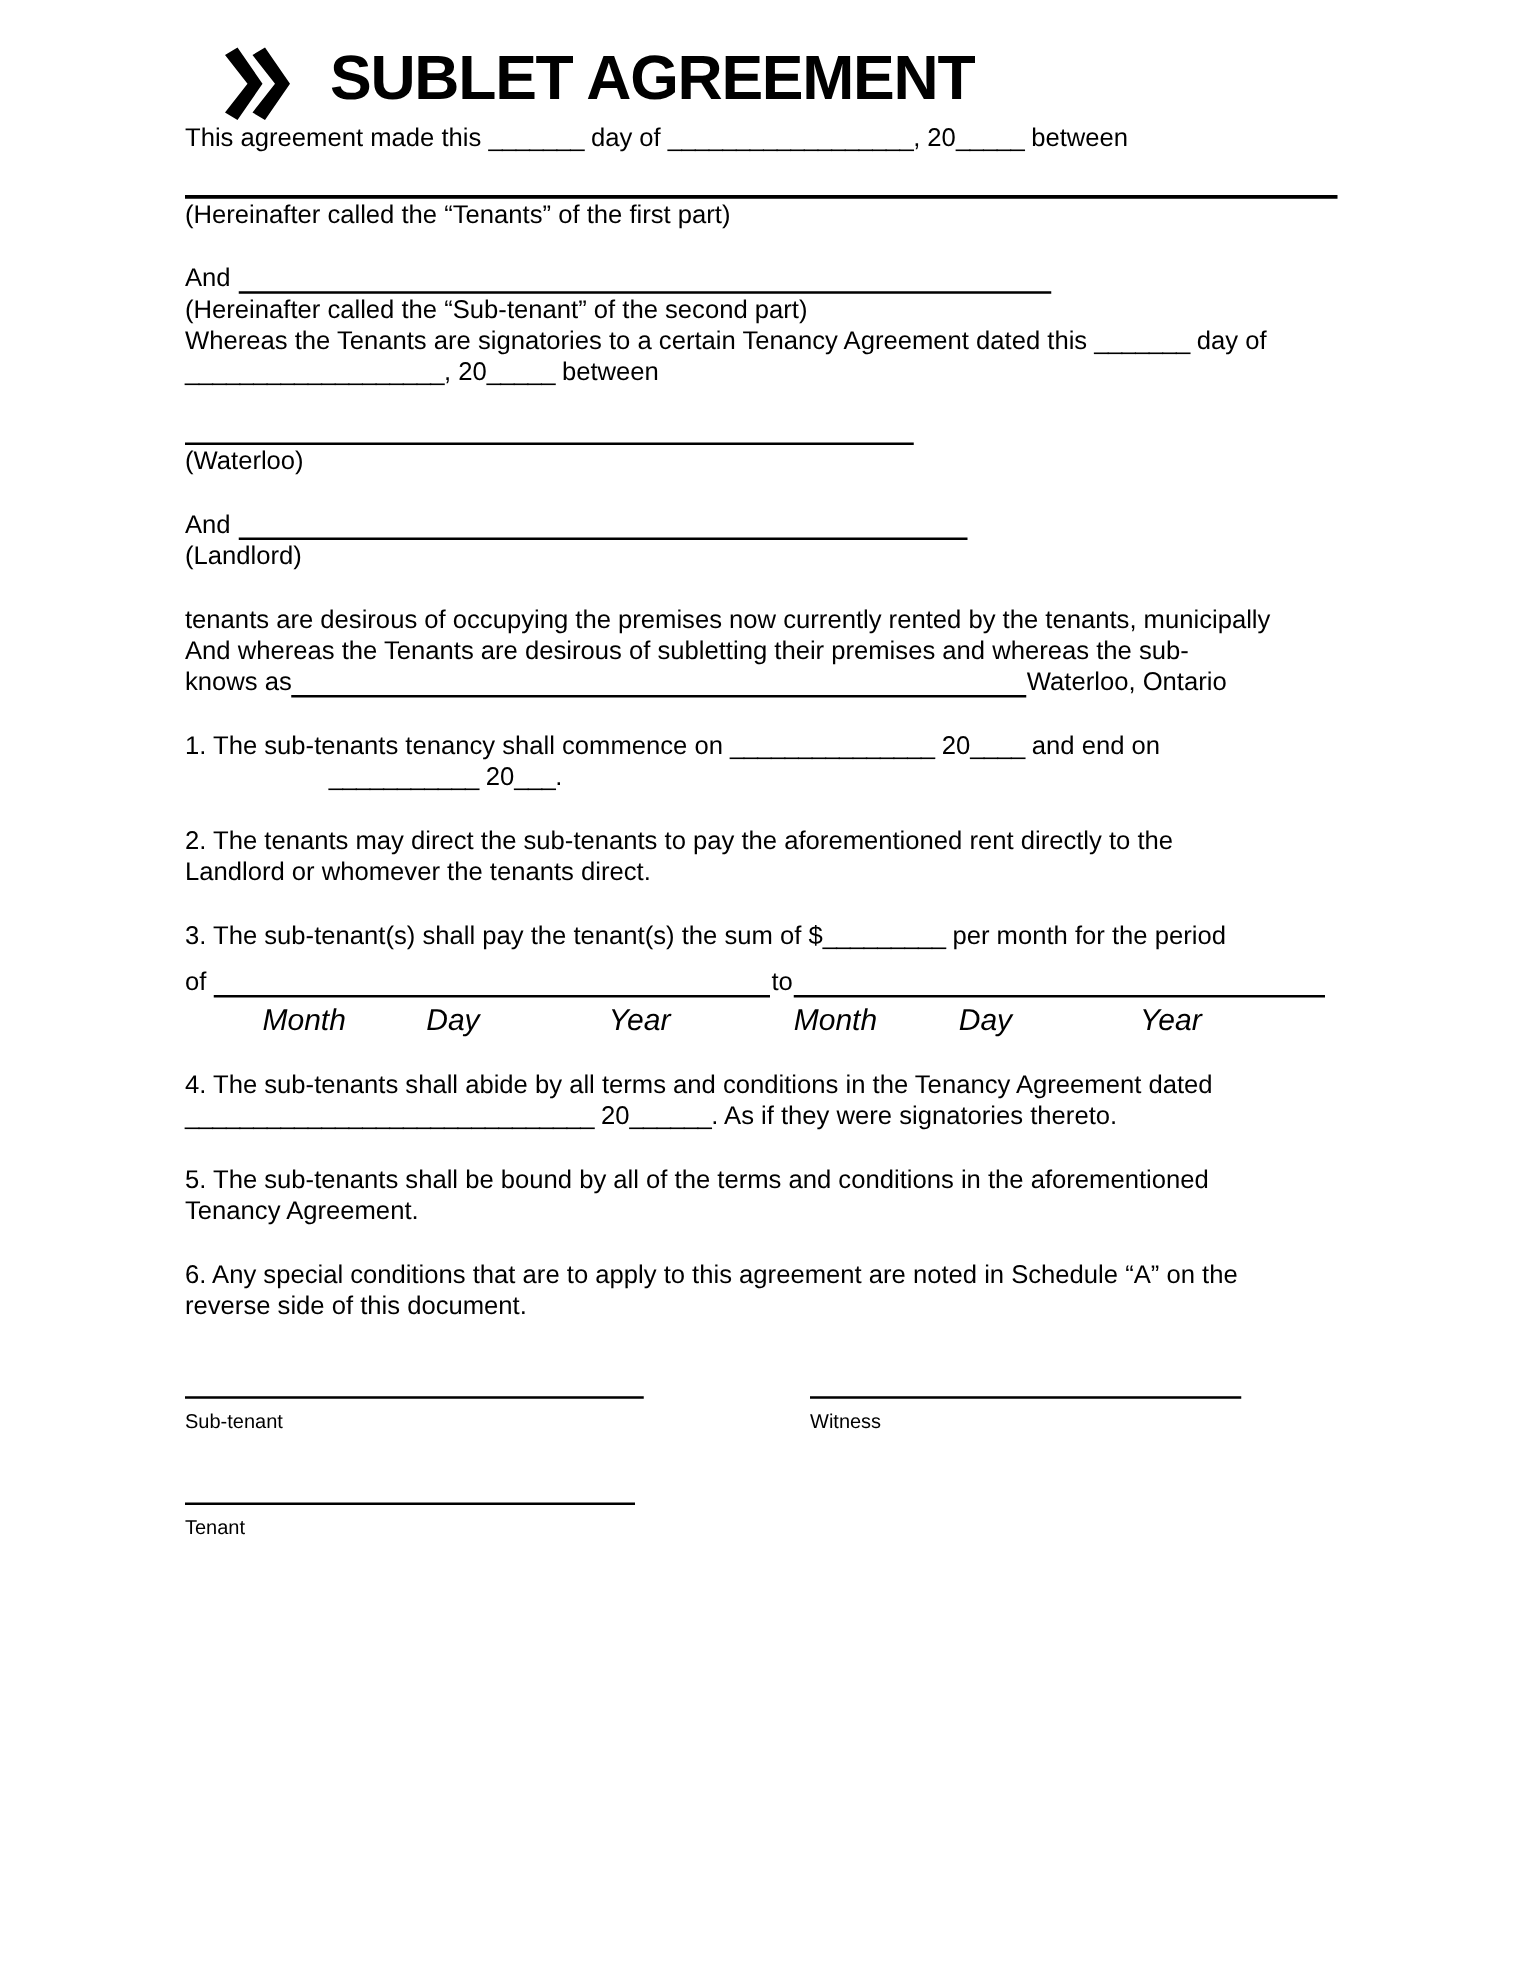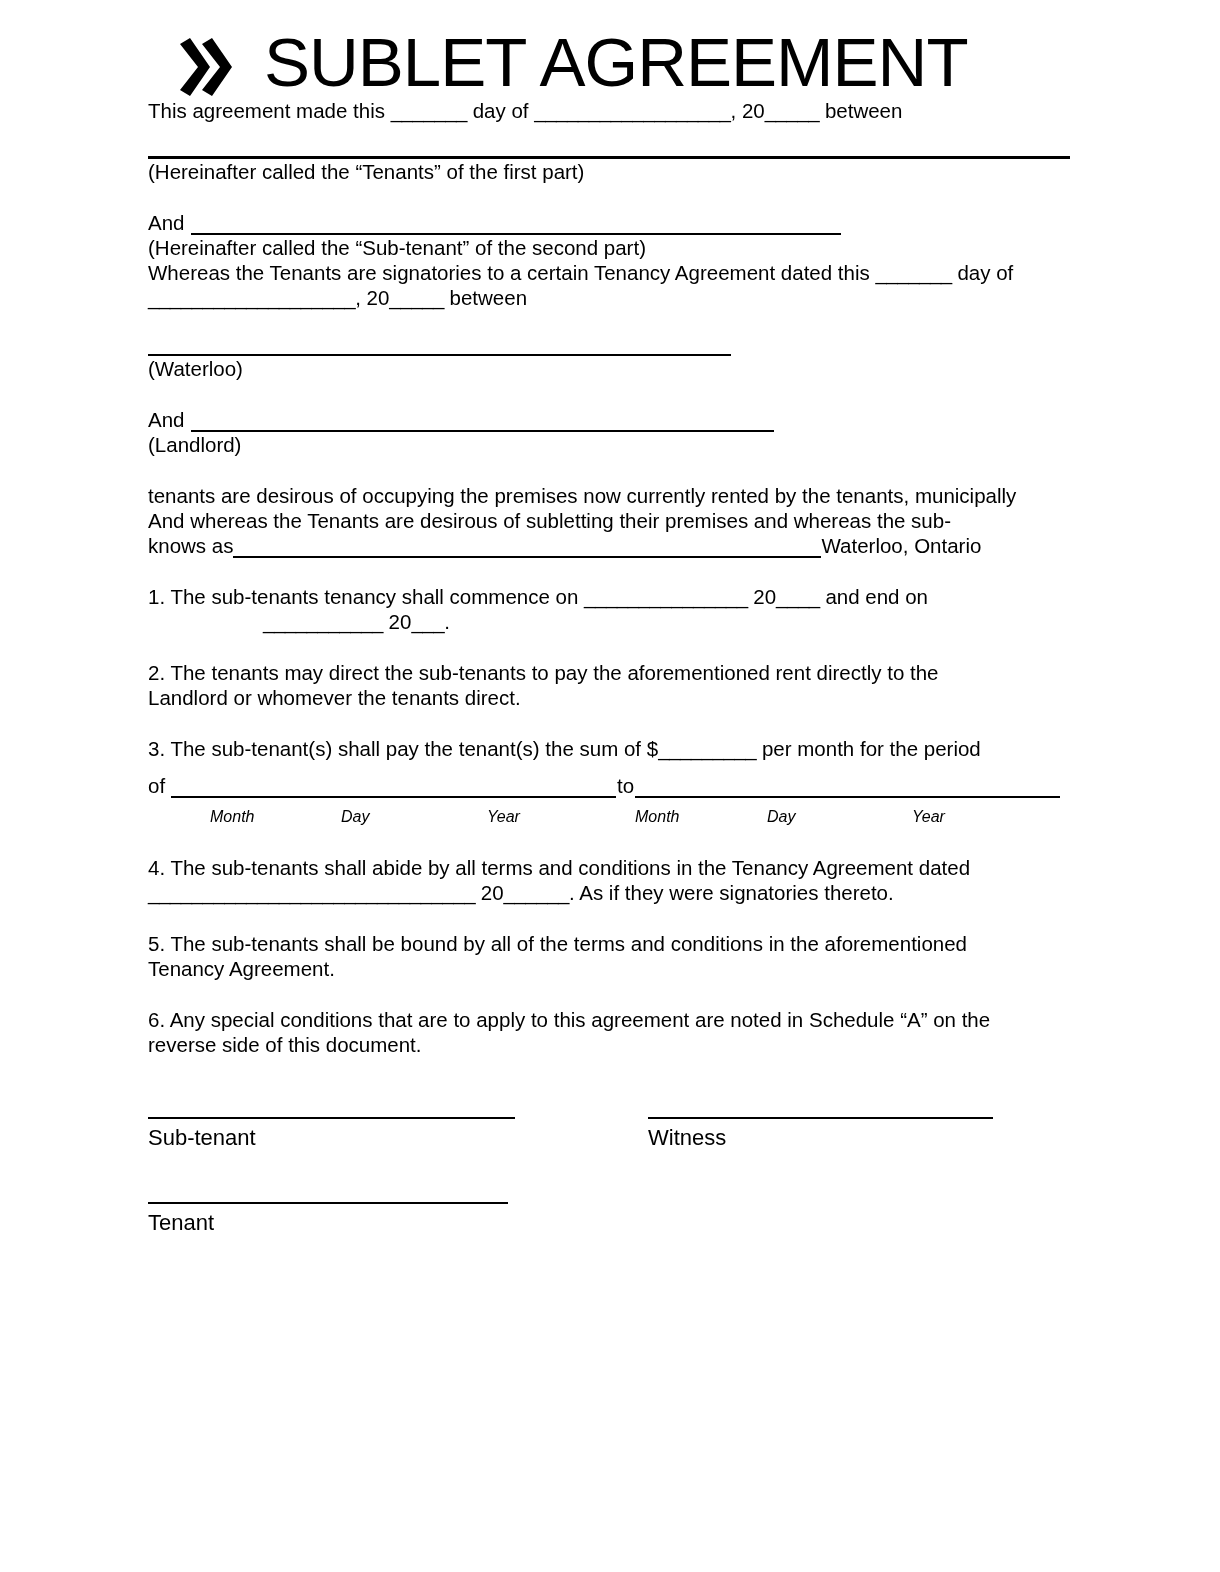--- a/index.html
+++ b/index.html
@@ -36,22 +36,22 @@
   .chevron-icon {
     display: inline-block;
     width: 56px;
     height: 62px;
     flex: 0 0 auto;
     margin-right: 30px;
     margin-top: 10px;
   }
   .chevron-icon svg { display: block; }
   .doc-title {
-    font-size: 69px;
-    font-weight: normal;
+    font-size: 50px;
+    font-weight: bold;
     letter-spacing: -1px;
     line-height: 1;
     white-space: nowrap;
     font-family: "Liberation Sans", sans-serif;
   }
 
   
   .body-area {
     margin: 0 150px 0 148px;
     font-size: 20.5px;
@@ -112,21 +112,21 @@
     margin-top: 12px;
   }
   .date-line-row .lead { flex: 0 0 auto; padding-right: 6px; }
   .date-line-row .mid  { flex: 0 0 auto; padding: 0 1px; }
   .dl-rule-1 { width: 445px; border-bottom: 2px solid #000; height: 22px; flex: 0 0 auto; }
   .dl-rule-2 { width: 425px; border-bottom: 2px solid #000; height: 22px; flex: 0 0 auto; }
 
   .mdy-row {
     display: flex;
     font-style: italic;
-    font-size: 16px;
+    font-size: 24px;
     margin-top: 6px;
     padding-left: 62px;
   }
   .mdy-row span { display: inline-block; }
   .mdy-1 { width: 131px; }
   .mdy-2 { width: 146px; }
   .mdy-3 { width: 148px; }
   .mdy-4 { width: 132px; }
   .mdy-5 { width: 145px; }
   .mdy-6 { width: 120px; }
@@ -138,21 +138,21 @@
   }
   .sig-gap       { width: 133px; flex: 0 0 auto; }
 
   .sig-rule {
     border-bottom: 2.5px solid #000;
     height: 0;
     width: 100%;
   }
   .sig-label {
     margin-top: 6px;
-    font-size: 22px;
+    font-size: 16px;
     line-height: 25px;
   }
   .sig-block-2 { margin-top: 52px; }
   .sig-col-tenant { width: 360px; flex: 0 0 auto; }
   .sig-col-subtenant { width: 367px; flex: 0 0 auto; }
   .sig-col-witness { width: 345px; flex: 0 0 auto; }
 </style>
 </head>
 <body>
 

